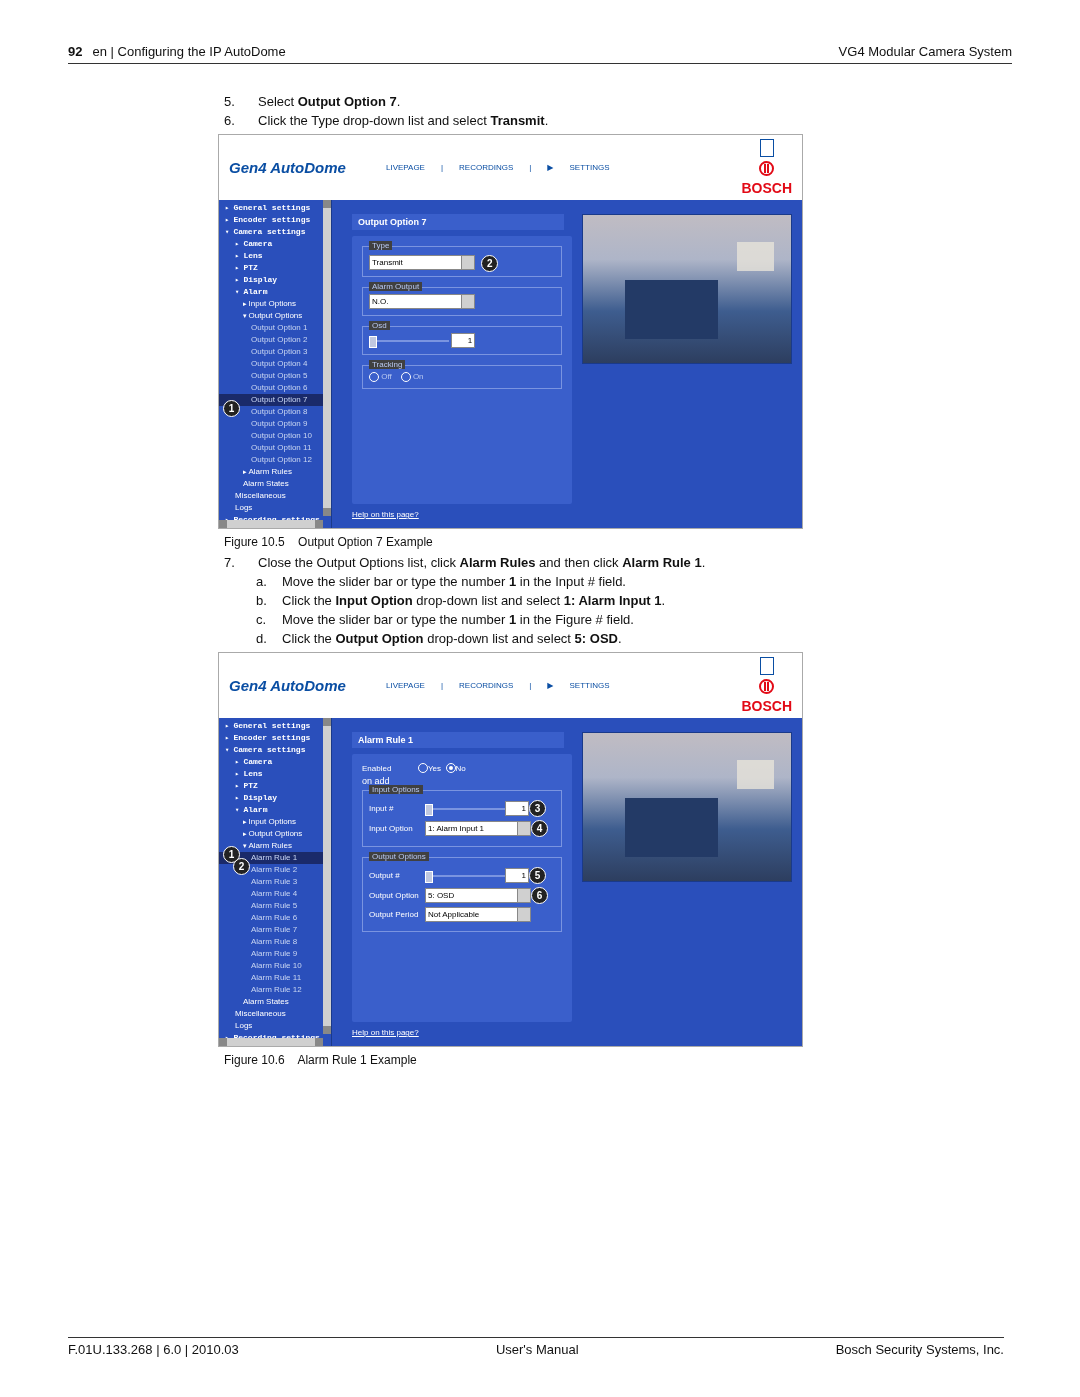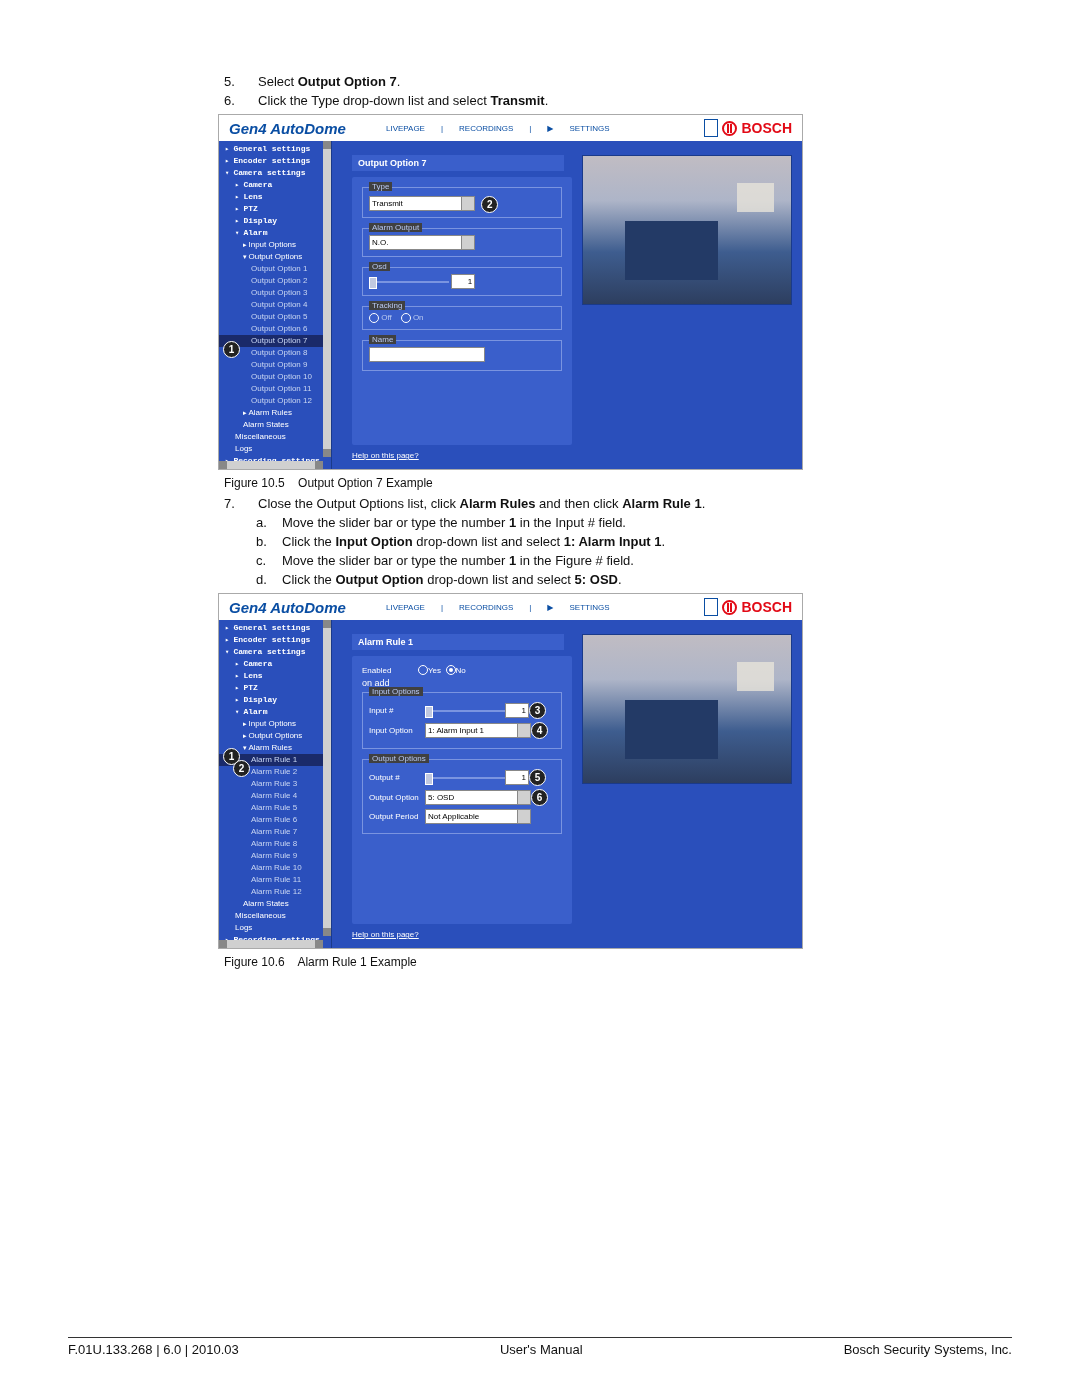--- a/index.html
+++ b/index.html
@@ -24,21 +24,21 @@
     border-bottom: 1px solid #333;
     padding-bottom: 4px;
     font-size: 13px;
   }
   .header-left { display: flex; gap: 10px; }
   .header-left .pgnum { font-weight: bold; }
   .footer-bar {
     position: absolute;
     bottom: 40px;
     left: 68px;
-    right: 68px;
+    right: 76px;
     display: flex;
     justify-content: space-between;
     border-top: 1px solid #333;
     padding-top: 4px;
     font-size: 13px;
   }
   .content {
     padding: 0 0 0 150px;
     margin-top: 30px;
   }
@@ -72,20 +72,21 @@
   .gui-tabs .sep { color: #0a4ea3; }
   .gui-tabs .arrow { font-size: 8px; }
   .bosch {
     margin-left: auto;
     display: flex;
     align-items: center;
     gap: 4px;
     color: #e20a16;
     font-weight: bold;
     font-size: 14px;
+    flex-direction: column;
   }
   .bosch-circle {
     display: inline-block;
     width: 15px; height: 15px;
     border: 2px solid #e20a16;
     border-radius: 50%;
     box-sizing: border-box;
     position: relative;
   }
   .bosch-circle::before {
@@ -209,20 +210,27 @@
       list-style: none; padding-left: 64px; margin: 4px 0 6px 0;
   }
   ol.sub-list > li { position: relative; margin-bottom: 4px; }
   ol.sub-list > li .sublbl { position: absolute; left: -26px; }
 </style>
 </head>
 <body>
 
 <div class="page">
 
+  <div class="header-bar">
+    <div class="header-left">
+      <span class="pgnum">92</span>
+      <span>en | Configuring the IP AutoDome</span>
+    </div>
+    <div>VG4 Modular Camera System</div>
+  </div>
 
   <div class="content">
     <ol class="main-list">
       <li>
         <span class="num">5.</span>
         <span>Select </span><span class="bold">Output Option 7</span><span>.</span>
       </li>
       <li>
         <span class="num">6.</span>
         <span>Click the Type drop-down list and select </span><span class="bold">Transmit</span><span>.</span>
@@ -297,24 +305,20 @@
                 <span class="mini-slider"></span>
                 <span class="mini-input mini-smallnum">1</span>
               </div>
               <div class="fieldset">
                 <span class="legend">Tracking</span>
                 <span class="radio"></span>
                 <span>Off</span>
                 &nbsp;&nbsp;
                 <span class="radio"></span>
                 <span>On</span>
-              </div>
-              <div class="fieldset">
-                <span class="legend">Name</span>
-                <span class="mini-input" style="width:110px;"></span>
               </div>
             </div>
             <span class="help-link">Help on this page?</span>
             <div class="preview"></div>
           </div>
         </div>
       </div>
       <div class="figure-caption">
         <span class="figlbl">Figure 10.5</span>
         <span>Output Option 7 Example</span>

